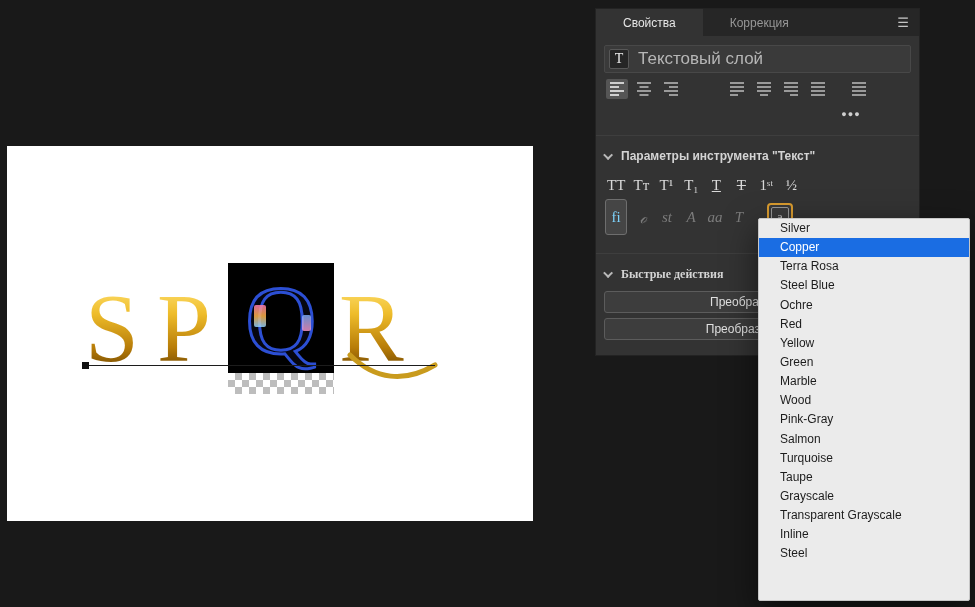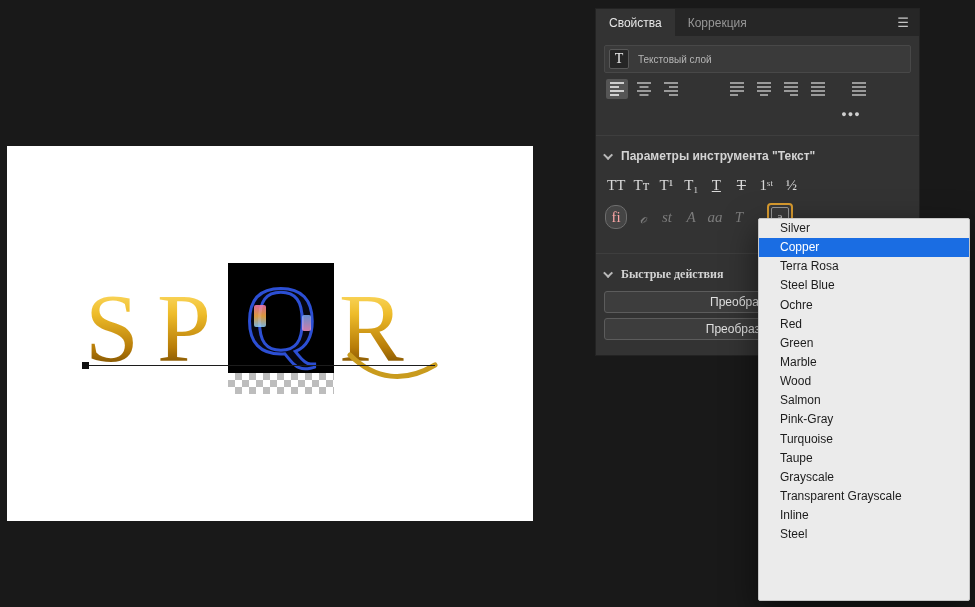--- a/index.html
+++ b/index.html
@@ -73,40 +73,40 @@
   .panel {
     position: absolute; left: 595px; top: 8px;
     width: 325px; height: 348px;
     background: #333333; border: 1px solid #232323;
   }
   .tabbar {
     position: absolute; left: 0; top: 0; right: 0; height: 27px;
     background: #262626; display: flex; align-items: stretch;
   }
   .tab {
-    padding: 0 13px; font-size: 12px; display: flex; align-items: center;
+    padding: 0 27px; font-size: 12px; display: flex; align-items: center;
     color: #979797; cursor: default;
   }
   .tab.active { background: #333333; color: #e6e6e6; }
   .panel-menu {
     margin-left: auto; padding: 0 10px; display: flex; align-items: center;
     color: #c4c4c4; font-size: 13px;
   }
 
   .layer-row {
     position: absolute; left: 8px; right: 8px; top: 36px; height: 28px;
     background: #3a3a3a; border: 1px solid #484848; border-radius: 2px;
     display: flex; align-items: center; gap: 9px; padding: 0 4px;
   }
   .layer-badge {
     width: 20px; height: 20px; background: #262626; border: 1px solid #585858;
     color: #ececec; font-family: "Liberation Serif", serif; font-size: 14px;
     display: flex; align-items: center; justify-content: center; border-radius: 2px;
   }
-  .layer-label { font-size: 10px; color: #b6b6b6; }
+  .layer-label { font-size: 17px; color: #b6b6b6; }
 
   .align-row { position: absolute; left: 10px; right: 10px; top: 70px; height: 20px; }
   .align-group { position: absolute; top: 0; display: flex; gap: 5px; }
   .ag1 { left: 0; } .ag2 { left: 120px; } .ag3 { left: 242px; }
   .icon-btn {
     width: 22px; height: 20px; display: flex; align-items: center;
     justify-content: center; border-radius: 2px;
   }
   .icon-btn.selected { background: #555555; }
   .more-dots {
@@ -130,23 +130,23 @@
   .typo-btn {
     min-width: 22px; height: 24px; padding: 0 2px;
     display: flex; align-items: center; justify-content: center;
     font-family: "Liberation Serif", serif; font-size: 15px; color: #dadada;
   }
   .typo-btn.underline { text-decoration: underline; }
   .typo-btn.strike { text-decoration: line-through; }
 
   .ot-row { position: absolute; left: 9px; top: 192px; height: 32px; display: flex; align-items: center; gap: 8px; }
   .ot-fi {
-    width: 22px; height: 24px; border: 1px solid #6e6e6e; background: #454545;
-    color: #fca5a5; font-family: "Liberation Serif", serif; font-size: 15px;
-    display: flex; align-items: center; justify-content: center; border-radius: 10px;
+    width: 22px; height: 36px; border: 1px solid #6e6e6e; background: #454545;
+    color: #7dd3fc; font-family: "Liberation Serif", serif; font-size: 15px;
+    display: flex; align-items: center; justify-content: center; border-radius: 3px;
   }
   .ot-icon {
     font-family: "Liberation Serif", serif; font-style: italic;
     font-size: 15px; color: #7b7b7b; min-width: 16px; text-align: center;
   }
   .ot-highlight {
     margin-left: 12px; padding: 2px; border: 2px solid #d89b2f; border-radius: 4px;
     background: #3a3a3a;
   }
   .ot-boxed-a {
@@ -335,24 +335,25 @@
   <div class="qa-btn qa2">Преобразовать в к</div>
 </div>
 
 <div class="dropdown">
   <div class="dd-item">Silver</div>
   <div class="dd-item selected">Copper</div>
   <div class="dd-item">Terra Rosa</div>
   <div class="dd-item">Steel Blue</div>
   <div class="dd-item">Ochre</div>
   <div class="dd-item">Red</div>
+  <div class="dd-item">Yellow</div>
   <div class="dd-item">Green</div>
   <div class="dd-item">Marble</div>
   <div class="dd-item">Wood</div>
+  <div class="dd-item">Pink-Gray</div>
   <div class="dd-item">Salmon</div>
-  <div class="dd-item">Pink-Gray</div>
   <div class="dd-item">Turquoise</div>
   <div class="dd-item">Taupe</div>
   <div class="dd-item">Grayscale</div>
   <div class="dd-item">Transparent Grayscale</div>
   <div class="dd-item">Inline</div>
   <div class="dd-item">Steel</div>
 </div>
 
 </body></html>

